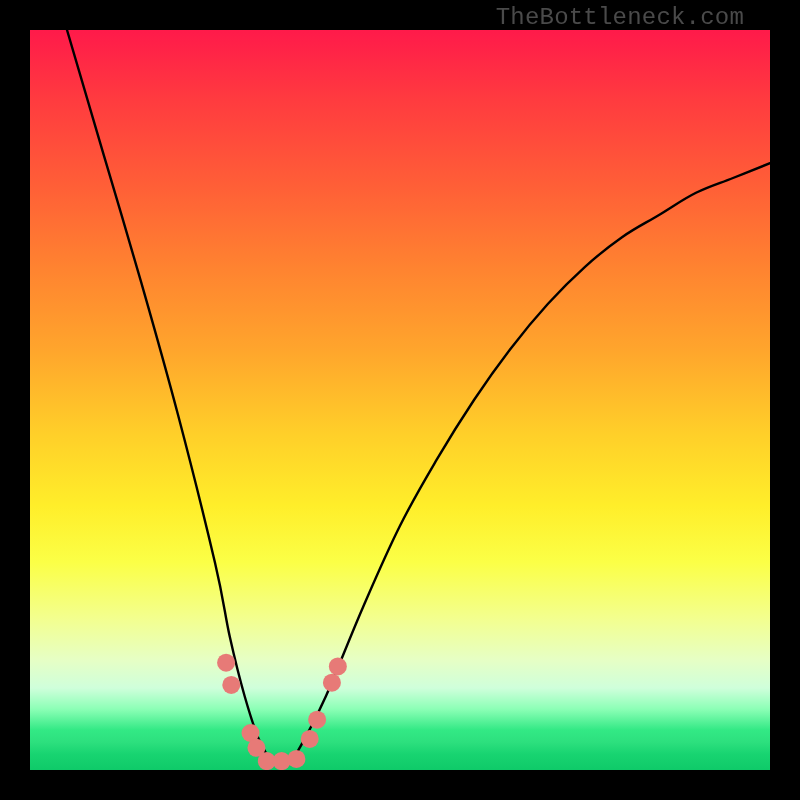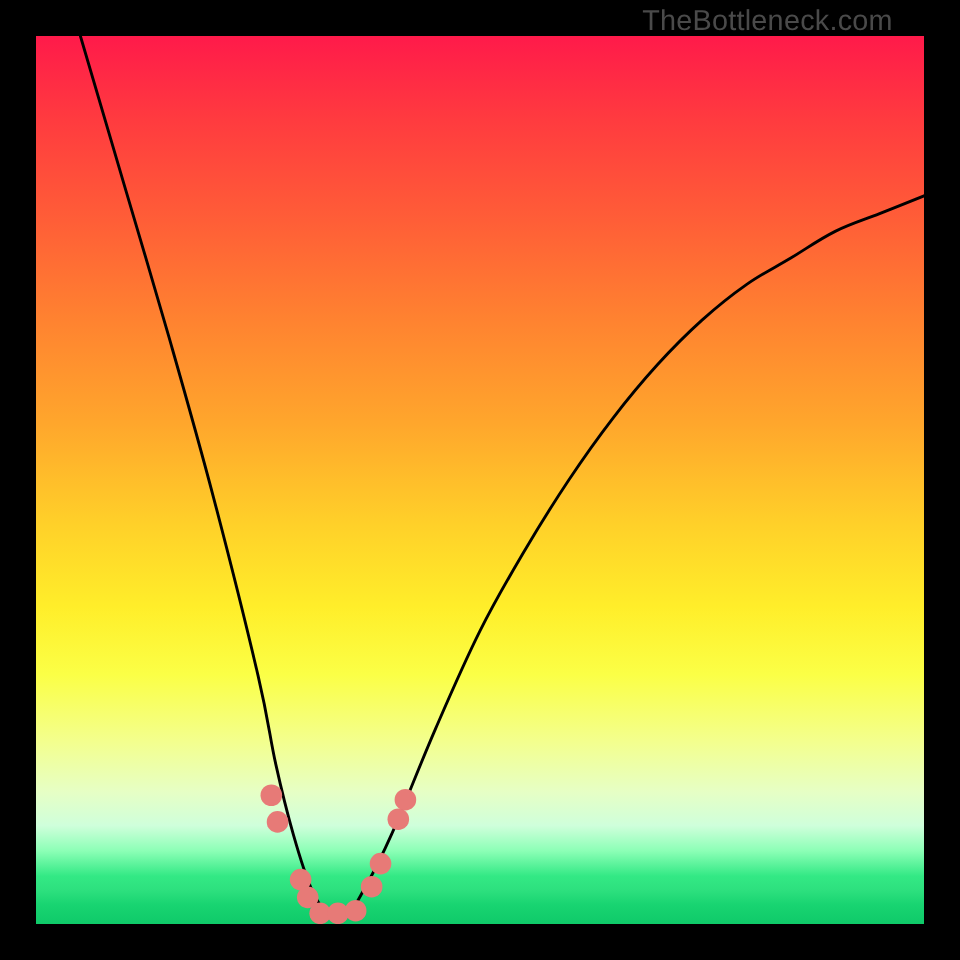--- a/index.html
+++ b/index.html
@@ -9,20 +9,21 @@
     height: 800px;
     overflow: hidden;
     background: #000;
     font-family: Arial, Helvetica, sans-serif;
   }
   .frame {
     position: absolute;
     left: 0; top: 0;
     width: 752px; height: 800px;
     background: #000;
+    font-family: Liberation Mono, monospace;
   }
   .plot-area {
     position: absolute;
     left: 30px;
     top: 30px;
     width: 740px;
     height: 740px;
     overflow: hidden;
   }
   .gradient {

